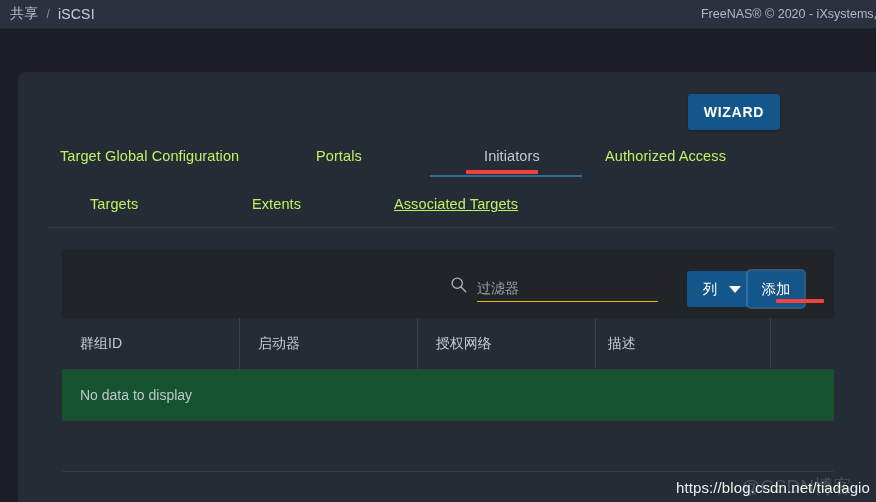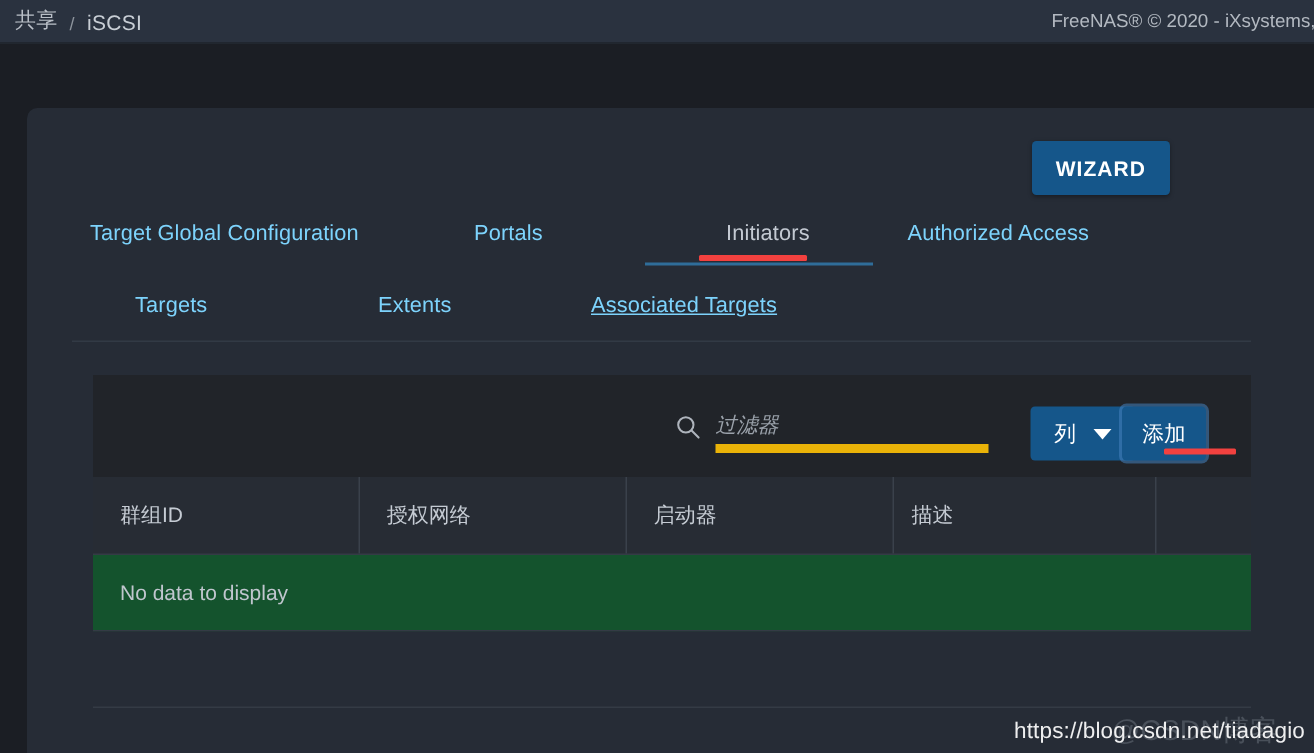--- a/index.html
+++ b/index.html
@@ -12,21 +12,21 @@
   #root { position: relative; width: 876px; height: 502px; background: #1b1e24; }
 
   
   .topbar {
     position: absolute; left: 0; top: 0; width: 876px; height: 29px;
     background: #2a323f;
     border-bottom: 1px solid #20262f;
     display: flex; align-items: center; justify-content: space-between;
   }
   .breadcrumb {
-    display: flex; align-items: flex-end; gap: 8px;
+    display: flex; align-items: center; gap: 8px;
     padding-left: 10px;
     font-size: 14px; color: #b9bfc7;
     letter-spacing: .2px;
   }
   .crumb-sep { color: #8d949d; font-size: 12px; }
   .crumb-current { color: #c8ced5; }
   .copyright {
     font-size: 12.5px; color: #b3b9c1;
     white-space: nowrap;
     padding-right: 0px;
@@ -58,21 +58,21 @@
     cursor: pointer;
     box-shadow: 0 1px 3px rgba(0,0,0,.35);
   }
 
   
   .tabs-wrap { position: absolute; left: 0; top: 62px; width: 816px; }
   .tabrow { position: relative; height: 46px; }
   .tab {
     position: absolute; top: 0;
     height: 44px; line-height: 44px;
-    font-size: 14.5px; color: #7dd3fc;
+    font-size: 14.5px; color: #bef264;
     white-space: nowrap; cursor: pointer;
     letter-spacing: .1px;
   }
   .tab.active { color: #c3c9d2; }
   .tab-underline {
     position: absolute;
     height: 2px; background: #2f6d99;
   }
   .tabrow2 { position: relative; height: 44px; top: 2px; }
 
@@ -100,27 +100,26 @@
     display: flex; align-items: center; justify-content: flex-end;
   }
   .search-box {
     position: absolute; left: 388px; top: 14px;
     width: 178px; height: 38px;
     display: flex; align-items: flex-end; gap: 10px;
   }
   .search-icon { width: 20px; height: 24px; display: flex; align-items: center; justify-content: center; margin-bottom: 6px; }
   .search-field {
     flex: 1;
-    border: none; border-bottom: 6px solid #eab308;
+    border: none; border-bottom: 1px solid #eab308;
     background: transparent;
     color: #d6dae0;
     font-size: 14px; padding: 0 0 5px 0;
     font-family: "Liberation Sans", "DejaVu Sans", sans-serif;
     outline: none;
-    font-style: italic;
   }
   .search-field::placeholder { color: #9aa1aa; }
 
   .btn-blue {
     height: 36px; background: #15568a; color: #fff;
     border: none; border-radius: 3px;
     font-size: 14.5px; cursor: pointer;
     font-family: "Liberation Sans", "DejaVu Sans", sans-serif;
     display: flex; align-items: center; justify-content: center;
     position: absolute; top: 21px;
@@ -242,22 +241,22 @@
           <span>列</span>
           <span class="caret"></span>
         </button>
 
         <button class="btn-blue btn-add">添加</button>
         <div class="annot" style="position:absolute; left:714px; top:49px; width:48px; height:4px;"></div>
       </div>
 
       <div class="thead">
         <div class="th" style="width:176px;">群组ID</div>
+        <div class="th" style="width:177px;">启动器</div>
         <div class="th" style="width:177px;">授权网络</div>
-        <div class="th" style="width:177px;">启动器</div>
         <div class="th" style="width:175px;padding-left:12px;">描述</div>
         <div class="th" style="width:67px;"></div>
       </div>
 
       <div class="tbody-row">No data to display</div>
 
       <div class="tfoot-row"></div>
 
     </div>
   </div>

